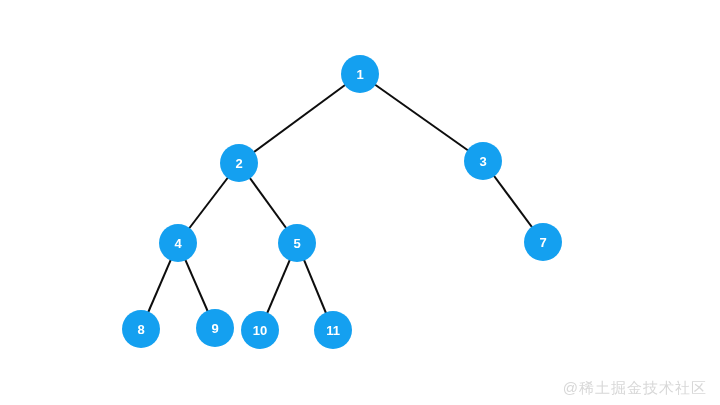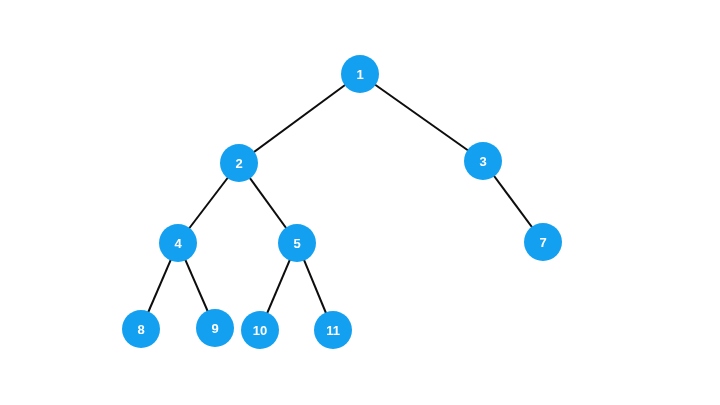--- a/index.html
+++ b/index.html
@@ -67,13 +67,14 @@
       <text x="543" y="246.5" fill="#ffffff" class="tree-node-label">7</text>
       <circle cx="141" cy="329" r="19" fill="#14a0f0" class="tree-node-circle"></circle>
       <text x="141" y="333.5" fill="#ffffff" class="tree-node-label">8</text>
       <circle cx="215" cy="328" r="19" fill="#14a0f0" class="tree-node-circle"></circle>
       <text x="215" y="332.5" fill="#ffffff" class="tree-node-label">9</text>
       <circle cx="260" cy="330" r="19" fill="#14a0f0" class="tree-node-circle"></circle>
       <text x="260" y="334.5" fill="#ffffff" class="tree-node-label">10</text>
       <circle cx="333" cy="330" r="19" fill="#14a0f0" class="tree-node-circle"></circle>
       <text x="333" y="334.5" fill="#ffffff" class="tree-node-label">11</text>
     </svg>
+  <div class="watermark">@稀土掘金技术社区</div>
 </div>
 
 </body></html>

